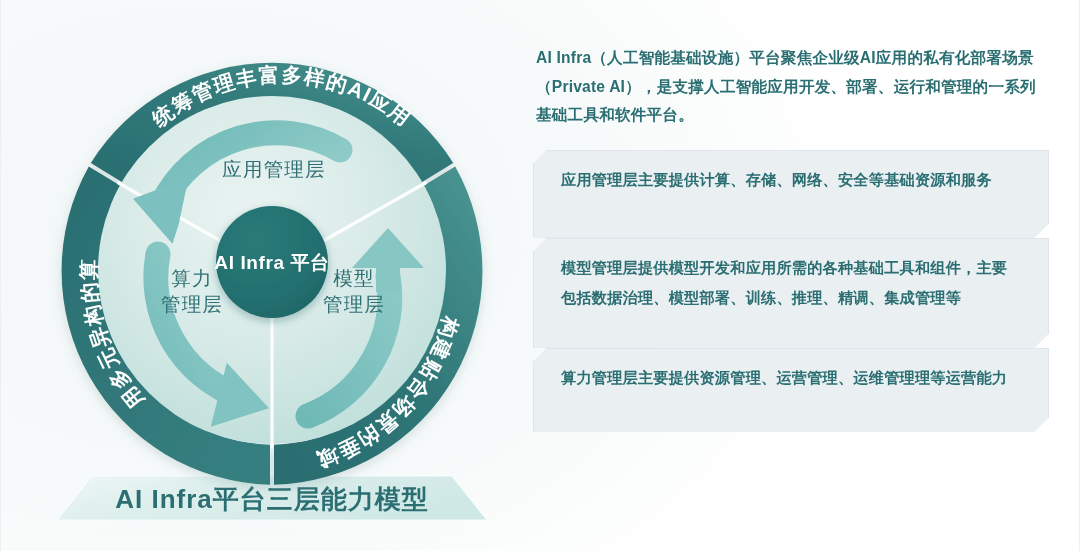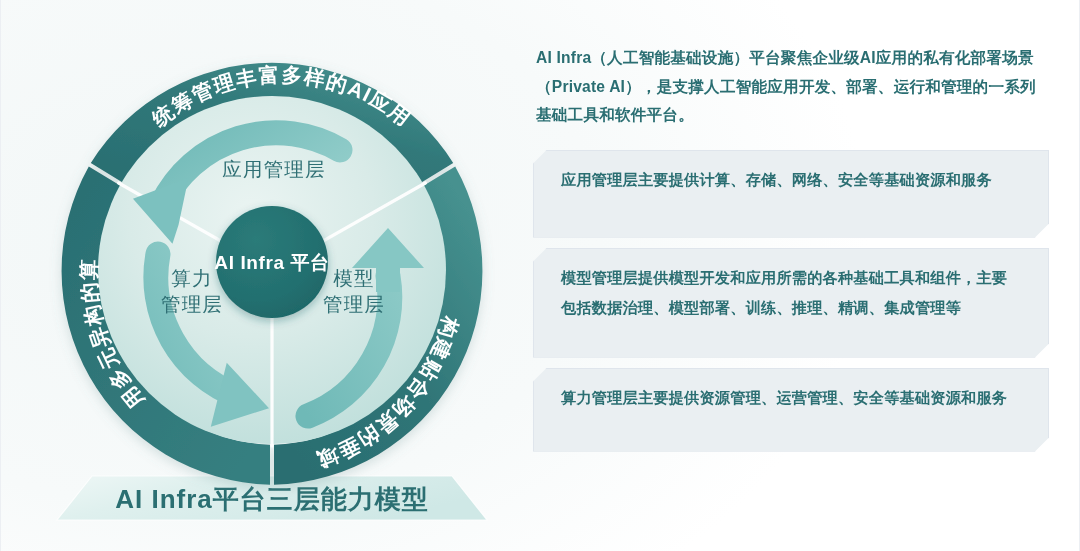--- a/index.html
+++ b/index.html
@@ -56,21 +56,20 @@
   .card{
     position:relative;
     background:#eaeff2;
     border:1px solid #dfe5ec;
     color:#2a6e72;
     font-size:15.2px;
     font-weight:700;
     line-height:30px;
     letter-spacing:0.2px;
     padding:14px 26px 16px 27px;
-    margin-bottom:10px;
     box-sizing:border-box;
     width:516px;
     -webkit-clip-path:polygon(14px 0, 100% 0, 100% calc(100% - 14px), calc(100% - 14px) 100%, 0 100%, 0 14px);
     clip-path:polygon(14px 0, 100% 0, 100% calc(100% - 14px), calc(100% - 14px) 100%, 0 100%, 0 14px);
   }
   .card .cardtext{display:block;}
 </style>
 </head>
 <body>
 
@@ -225,16 +224,16 @@
 
     <div class="card" style="min-height:88px;">
       <span class="cardtext">应用管理层主要提供计算、存储、网络、安全等基础资源和服务</span>
     </div>
 
     <div class="card" style="min-height:110px;">
       <span class="cardtext">模型管理层提供模型开发和应用所需的各种基础工具和组件，主要包括数据治理、模型部署、训练、推理、精调、集成管理等</span>
     </div>
 
     <div class="card" style="min-height:84px;">
-      <span class="cardtext">算力管理层主要提供资源管理、运营管理、安全等基础资源和服务</span>
+      <span class="cardtext">算力管理层主要提供资源管理、运营管理、运维管理理等运营能力</span>
     </div>
   </div>
 </div>
 
 </body></html>

